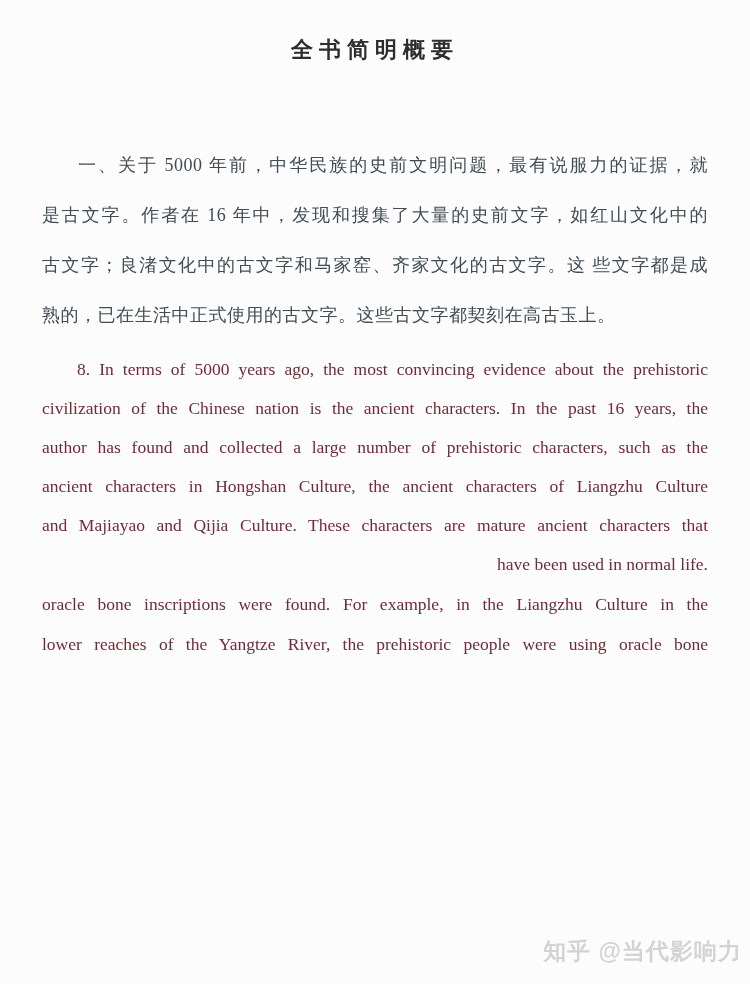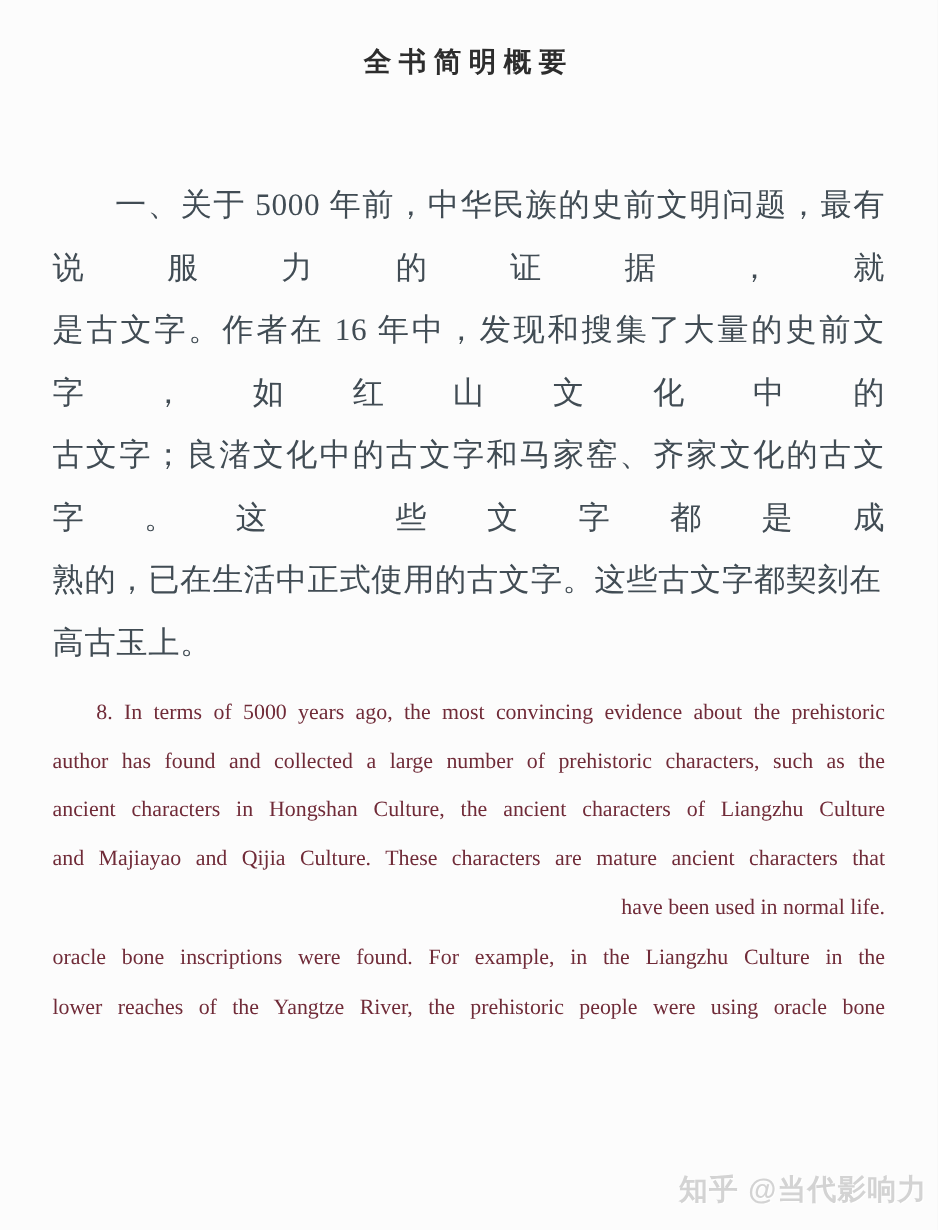--- a/index.html
+++ b/index.html
@@ -24,21 +24,21 @@
     font-size: 22px;
     line-height: 31px;
     font-weight: 700;
     letter-spacing: 6px;
     color: #2d2d2d;
   }
   .para { margin: 0; }
   .para .line { display: block; }
   
   .cn .line {
-    font-size: 25px;
+    font-size: 18px;
     line-height: 50px;
     color: #414c54;
     letter-spacing: 0.5px;
   }
   
   .en .line {
     font-size: 17.5px;
     color: #702b38;
   }
   .p1 { margin-top: 75px; }
@@ -75,20 +75,21 @@
 
   <div class="para cn p1">
     <span class="line j ind">一、关于 5000 年前，中华民族的史前文明问题，最有说服力的证据，就</span>
     <span class="line j">是古文字。作者在 16 年中，发现和搜集了大量的史前文字，如红山文化中的</span>
     <span class="line j">古文字；良渚文化中的古文字和马家窑、齐家文化的古文字。这 些文字都是成</span>
     <span class="line">熟的，已在生活中正式使用的古文字。这些古文字都契刻在高古玉上。</span>
   </div>
 
   <div class="para en p2">
     <span class="line j ind">8. In terms of 5000 years ago, the most convincing evidence about the prehistoric</span>
+    <span class="line j">civilization of the Chinese nation is the ancient characters. In the past 16 years, the</span>
     <span class="line j">author has found and collected a large number of prehistoric characters, such as the</span>
     <span class="line j">ancient characters in Hongshan Culture, the ancient characters of Liangzhu Culture</span>
     <span class="line j">and Majiayao and Qijia Culture. These characters are mature ancient characters that</span>
     <span class="line">have been used in normal life.</span>
   </div>
 
 
   <div class="para en p4">
     <span class="line j">oracle bone inscriptions were found. For example, in the Liangzhu Culture in the</span>
     <span class="line j">lower reaches of the Yangtze River, the prehistoric people were using oracle bone</span>

